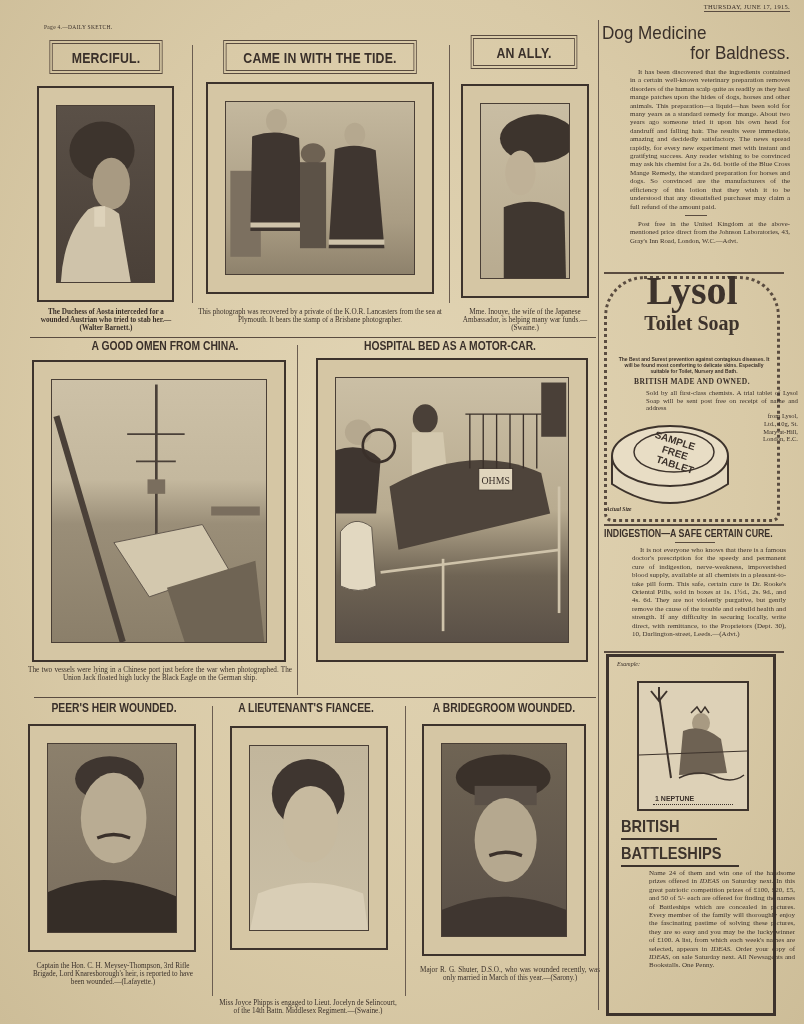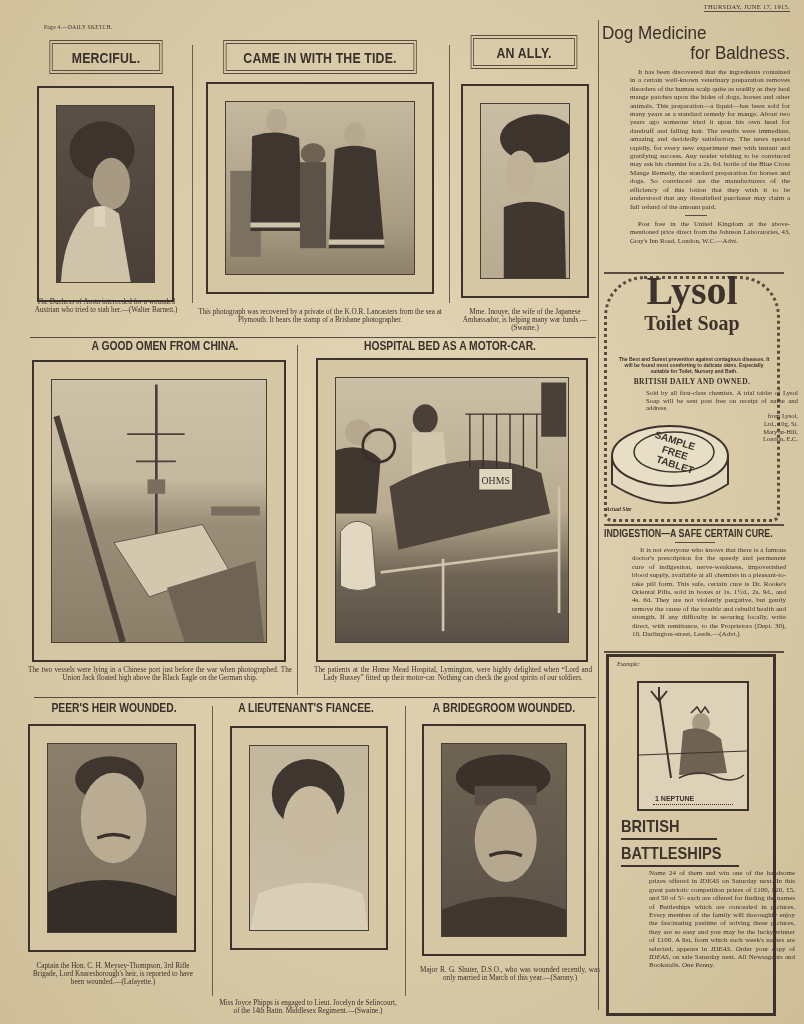--- a/index.html
+++ b/index.html
@@ -107,21 +107,21 @@
   <div class="photo" style="left:461px;top:84px;width:128px;height:214px;">
     <div class="inner" style="background:linear-gradient(180deg,#c9bda3 0%,#b8ab90 100%);">
       <svg width="100%" height="100%" viewBox="0 0 116 202" preserveAspectRatio="none">
         <ellipse cx="75" cy="40" rx="50" ry="28" fill="#3d342d"></ellipse>
         <ellipse cx="52" cy="80" rx="20" ry="26" fill="#bfb197"></ellipse>
         <path d="M30 120 Q70 105 110 125 L112 202 L30 202Z" fill="#403730"></path>
       </svg>
     </div>
   </div>
 
-  <div class="caption" style="left:34px;top:298px;width:144px;">The Duchess of Aosta interceded for a wounded Austrian who tried to stab her.—(Walter Barnett.)</div>
+  <div class="caption" style="left:34px;top:308px;width:144px;font-weight:bold;">The Duchess of Aosta interceded for a wounded Austrian who tried to stab her.—(Walter Barnett.)</div>
   <div class="caption" style="left:455px;top:308px;width:140px;">Mme. Inouye, the wife of the Japanese Ambassador, is helping many war funds.—(Swaine.)</div>
   <div class="caption" style="left:198px;top:308px;width:244px;">This photograph was recovered by a private of the K.O.R. Lancasters from the sea at Plymouth. It bears the stamp of a Brisbane photographer.</div>
 
   <div class="rule-h abs" style="left:30px;top:337px;width:566px;"></div>
 
   <div class="plainhead" style="left:40px;top:339px;width:250px;">A GOOD OMEN FROM CHINA.</div>
   <div class="plainhead" style="left:310px;top:339px;width:280px;">HOSPITAL BED AS A MOTOR-CAR.</div>
   <div class="rule-v abs" style="left:297px;top:345px;height:350px;"></div>
 
   <div class="photo" style="left:32px;top:360px;width:254px;height:302px;">
@@ -152,22 +152,21 @@
         <text x="179" y="117" font-size="11" text-anchor="middle" fill="#3a302a" font-family="Liberation Serif, serif">OHMS</text>
         <path d="M150 100 L150 40 M165 100 L165 40 M180 100 L180 40 M195 100 L195 40 M210 100 L210 40 M225 100 L225 40 M145 40 L230 40" stroke="#3a302a" stroke-width="1.5" fill="none"></path>
         <path d="M5 170 Q20 150 40 165 L45 230 Q25 240 5 230Z" fill="#e2d8c1" stroke="#5a5047"></path>
         <line x1="120" y1="200" x2="120" y2="280" stroke="#cfc3aa" stroke-width="3"></line>
         <line x1="250" y1="120" x2="250" y2="260" stroke="#cfc3aa" stroke-width="3"></line>
         <line x1="50" y1="215" x2="250" y2="190" stroke="#cfc3aa" stroke-width="3"></line>
       </svg>
     </div>
   </div>
 
-  <div class="caption just" style="left:28px;top:666px;width:264px;">The two vessels were lying in a Chinese port just before the war when photographed. The Union Jack floated high above the Black Eagle on the German ship.</div>
-  <div class="caption just" style="left:314px;top:666px;width:278px;">The patients at the Home Mead Hospital, Lymington, were highly delighted when “Lord and Lady Bussey” fitted up their motor-car. Nothing can check the good spirits of our soldiers.</div>
+  <div class="caption just" style="left:28px;top:666px;width:264px;">The two vessels were lying in a Chinese port just before the war when photographed. The Union Jack floated high lucky the Black Eagle on the German ship.</div>
 
   <div class="rule-h abs" style="left:34px;top:697px;width:562px;"></div>
 
   <div class="plainhead" style="left:28px;top:701px;width:172px;">PEER'S HEIR WOUNDED.</div>
   <div class="plainhead" style="left:212px;top:701px;width:188px;">A LIEUTENANT'S FIANCEE.</div>
   <div class="plainhead" style="left:405px;top:701px;width:198px;">A BRIDEGROOM WOUNDED.</div>
   <div class="rule-v abs" style="left:212px;top:706px;height:290px;"></div>
   <div class="rule-v abs" style="left:405px;top:706px;height:290px;"></div>
 
   <div class="photo" style="left:28px;top:724px;width:168px;height:228px;">
@@ -214,21 +213,21 @@
     <div style="width:22px;height:1px;background:#5a4c40;margin:4px auto;"></div>
     <p class="adcol" style="text-indent:8px;font-size:6.8px;">Post free in the United Kingdom at the above-mentioned price direct from the Johnson Laboratories, 43, Gray's Inn Road, London, W.C.—Advt.</p>
   </div>
 
   <div class="rule-h abs" style="left:604px;top:272px;width:180px;height:2px;"></div>
 
   <div class="abs" style="left:604px;top:276px;width:176px;height:246px;border:3px dotted #5a4c40;border-radius:40px 40px 8px 8px;"></div>
   <div class="abs lysol-logo" style="left:606px;top:312px;width:172px;font-size:20px;line-height:22px;">Toilet Soap</div>
   <div class="abs lysol-logo" style="left:606px;top:270px;width:172px;font-size:40px;line-height:42px;">Lysol</div>
   <div class="abs small-bold" style="left:616px;top:356px;width:156px;font-size:5px;line-height:6px;text-align:center;">The Best and Surest prevention against contagious diseases. It will be found most comforting to delicate skins. Especially suitable for Toilet, Nursery and Bath.</div>
-  <div class="abs" style="left:612px;top:377px;width:160px;font-size:7.5px;text-align:center;font-weight:bold;letter-spacing:0.4px;">BRITISH DAILY AND OWNED.</div>
+  <div class="abs" style="left:612px;top:377px;width:160px;font-size:7.5px;text-align:center;font-weight:bold;letter-spacing:0.4px;">BRITISH MADE AND OWNED.</div>
   <div class="abs adcol" style="left:618px;top:389px;width:152px;font-size:6.8px;line-height:7.6px;text-align:justify;">Sold by all first-class chemists. A trial tablet of Lysol Soap will be sent post free on receipt of name and address</div>
   <div class="abs adcol" style="left:726px;top:412px;width:44px;font-size:6.5px;line-height:7.8px;text-align:right;">from Lysol, Ltd., 10g, St. Mary-at-Hill, London, E.C.</div>
 
   <div class="abs" style="left:608px;top:418px;width:124px;height:98px;">
     <svg width="124" height="98" viewBox="0 0 124 98">
       <path d="M4 38 L4 66 Q62 104 120 66 L120 38" fill="#e4d9c0" stroke="#3d332c" stroke-width="2"></path>
       <ellipse cx="62" cy="38" rx="58" ry="30" fill="#e8ddc5" stroke="#3d332c" stroke-width="2"></ellipse>
       <ellipse cx="66" cy="34" rx="40" ry="20" fill="none" stroke="#3d332c" stroke-width="1.5"></ellipse>
       <text x="66" y="26" font-size="10" font-weight="bold" text-anchor="middle" fill="#3d332c" font-family="Liberation Sans, sans-serif" transform="rotate(18 66 26)">SAMPLE</text>
       <text x="66" y="38" font-size="10" font-weight="bold" text-anchor="middle" fill="#3d332c" font-family="Liberation Sans, sans-serif" transform="rotate(18 66 38)">FREE</text>

